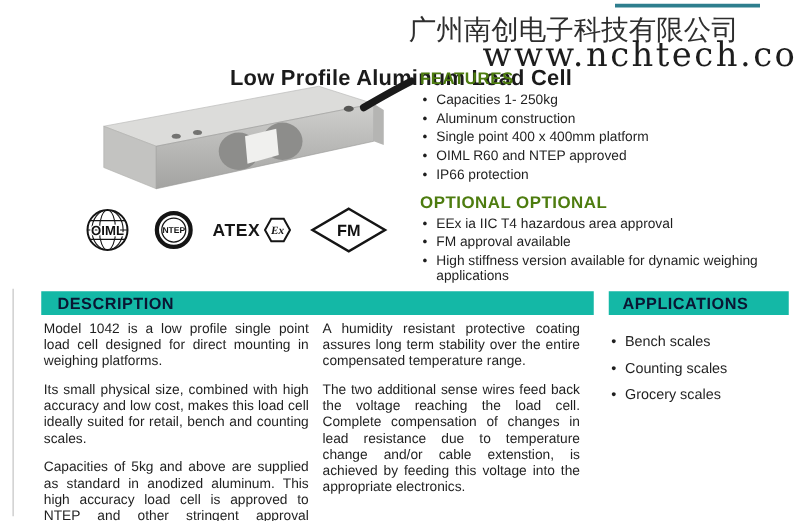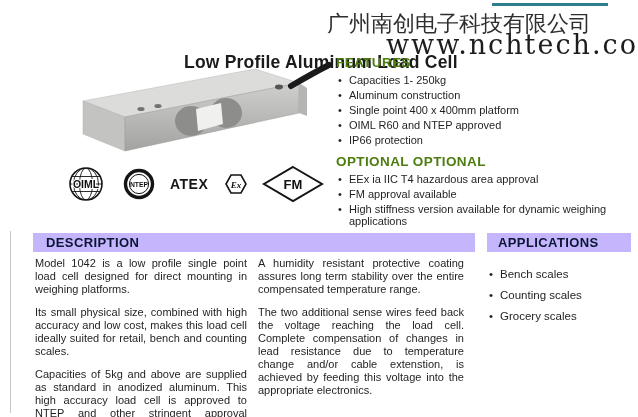--- a/index.html
+++ b/index.html
@@ -37,42 +37,42 @@
   }
 
   
   .photo { position:absolute; left:55px; top:57px; width:278px; height:100px; }
 
   
   .logos {
     position:absolute; left:64px; top:157px; height:54px;
     display:flex; align-items:center; gap:13px;text-align:center;
   }
-  .atex-wrap { display:flex; align-items:center; gap:16px; }
+  .atex-wrap { display:flex; align-items:center; gap:2px; }
   .atex-text { font-size:14px; font-weight:bold; color:#161616; letter-spacing:0.5px; }
 
   
   .features-col { position:absolute; left:336px; top:55px; width:300px; }
   .sec-heading {
     font-size:13.5px; font-weight:bold; color:#4d7c0f;
     margin:0 0 4px 0; letter-spacing:0.4px;
   }
   .sec-heading.optional { margin-top:7px; }
   ul.bullets { margin:0; padding:0; list-style:none; font-size:11px; color:#1f1f1f; }
   ul.bullets li { position:relative; padding-left:13px; margin-bottom:2.5px; line-height:12.5px; }
   ul.bullets li::before { content:"•"; position:absolute; left:2px; top:0; }
 
   
   .left-rule {
     position:absolute; left:10px; top:231px;
     width:1px; height:182px; background:#c6c6c6;
   }
   .bar {
     position:absolute; height:19px;
-    background:#c4b5fd; color:#0a1633;
+    background:#14b8a6; color:#0a1633;
     font-size:13px; font-weight:bold; letter-spacing:0.4px;
     display:flex; align-items:center;
   }
   .bar-description { left:33px; top:233px; width:429px; padding-left:13px; }
   .bar-applications { left:487px; top:233px; width:133px; padding-left:11px; }
 
   .desc-col { position:absolute; top:257px; font-size:11px; line-height:13px; text-align:justify; color:#1f1f1f; }
   .desc-col p { margin:0 0 10px 0; }
   .desc-col1 { left:35px;  width:212px; }
   .desc-col2 { left:258px; width:206px; }

